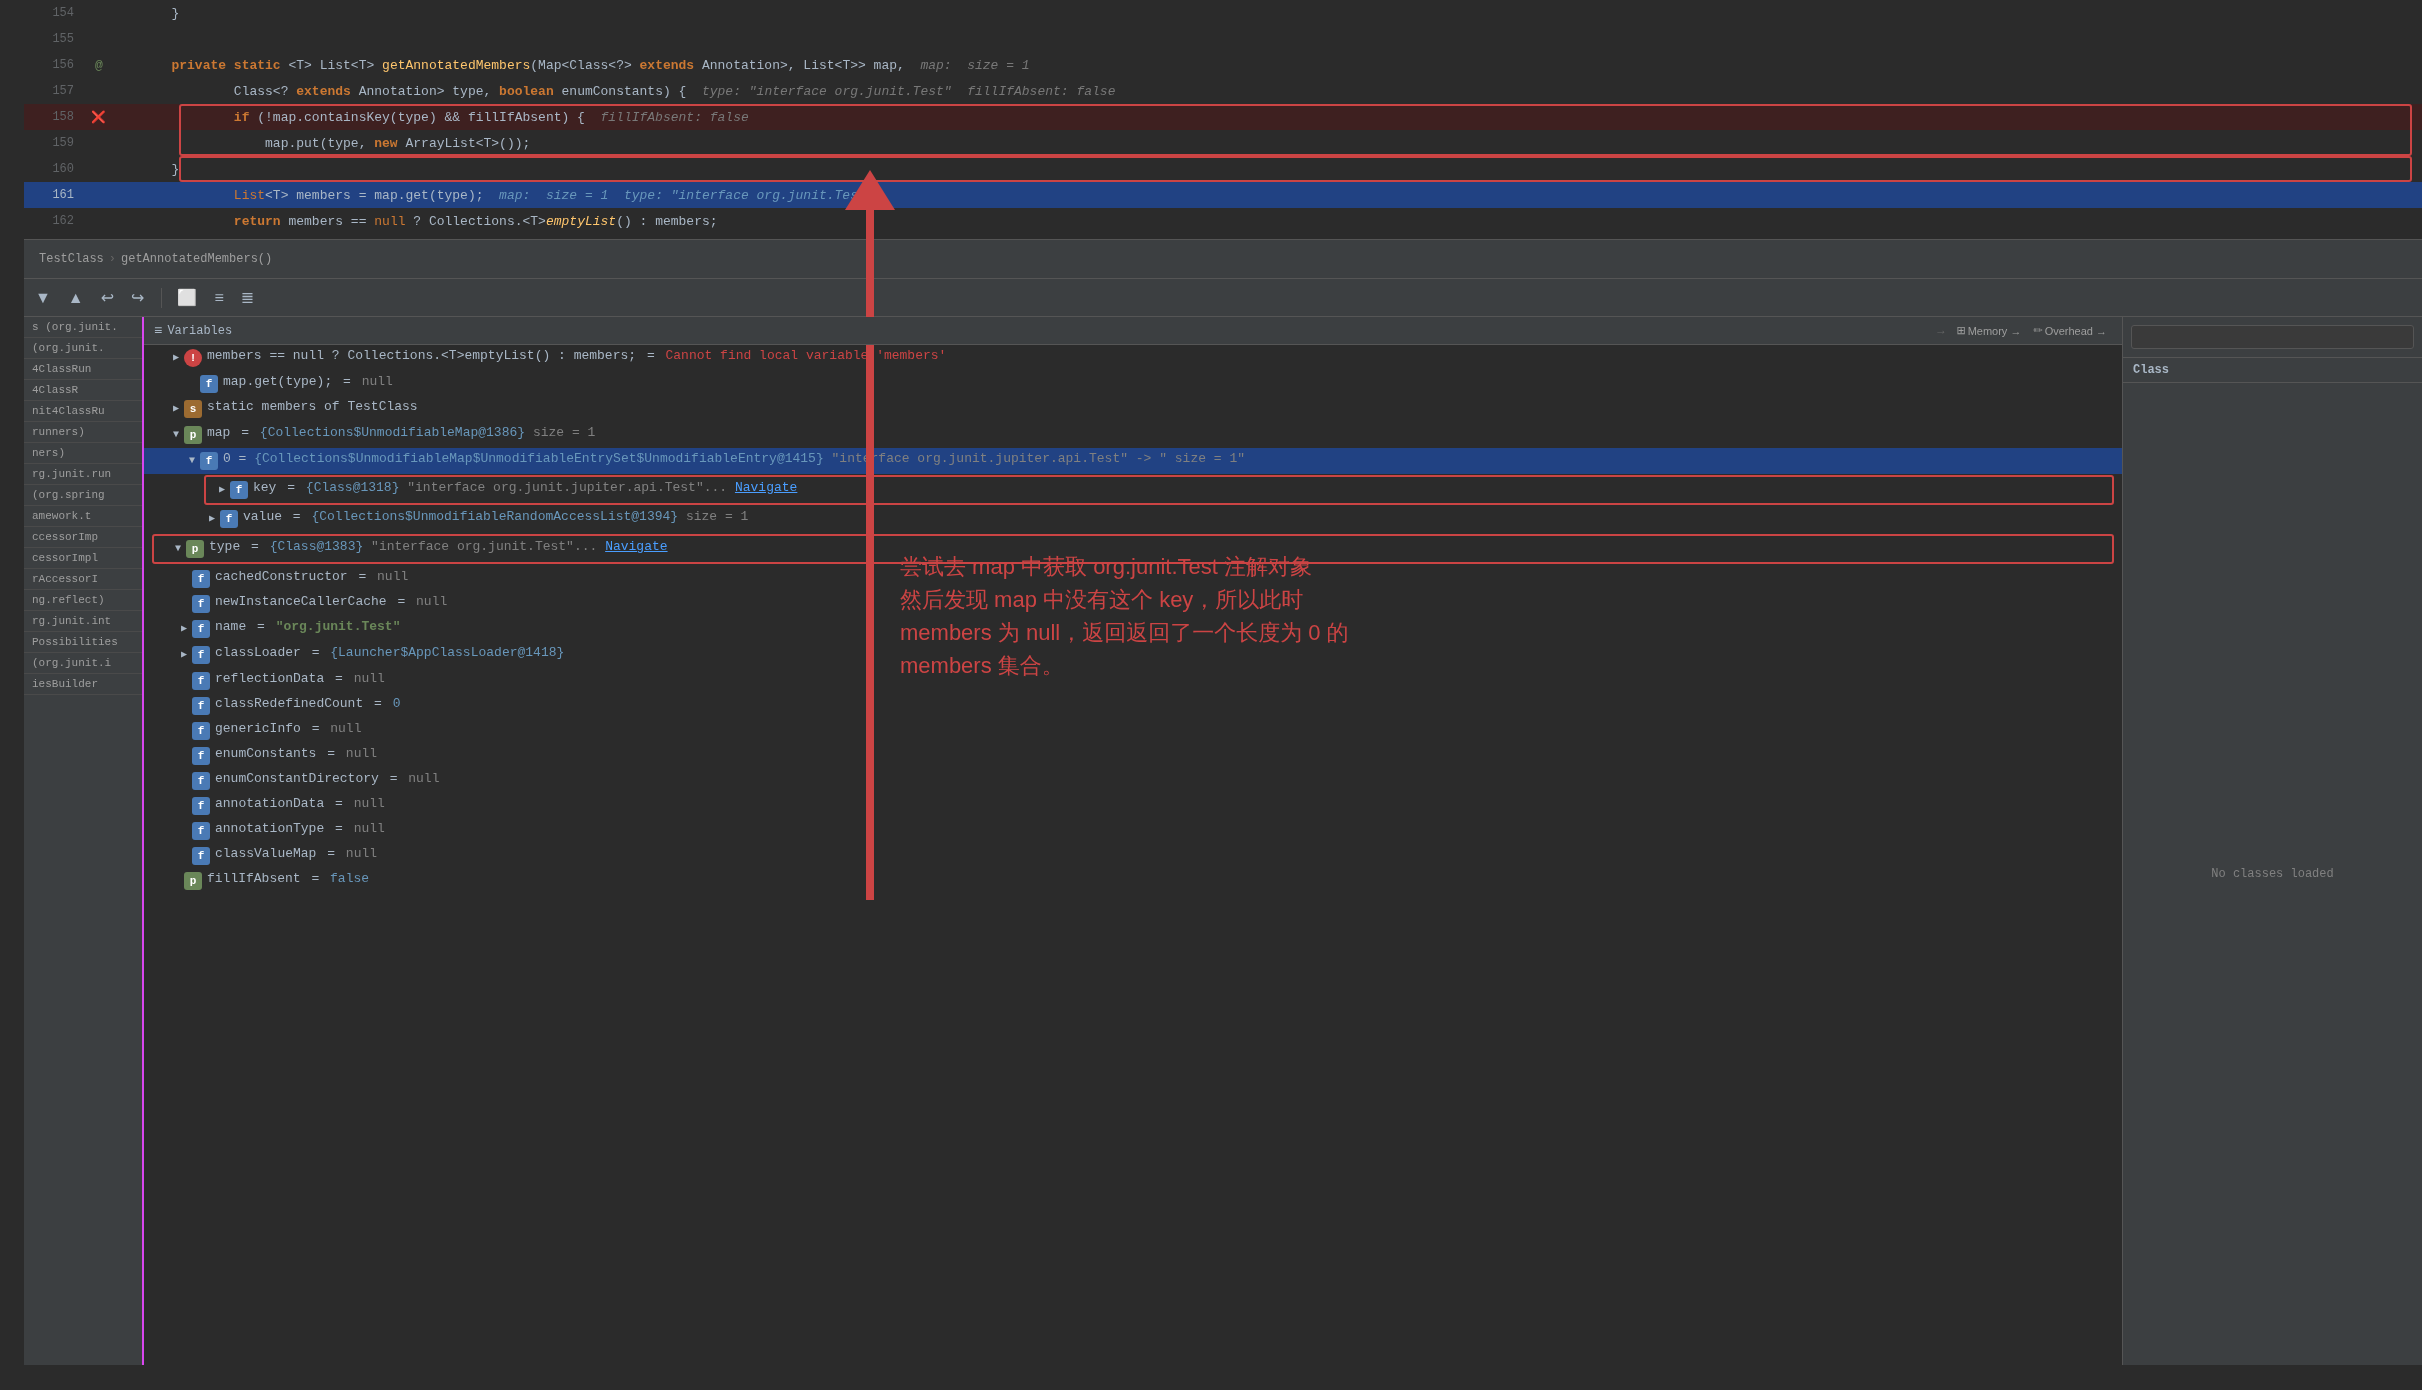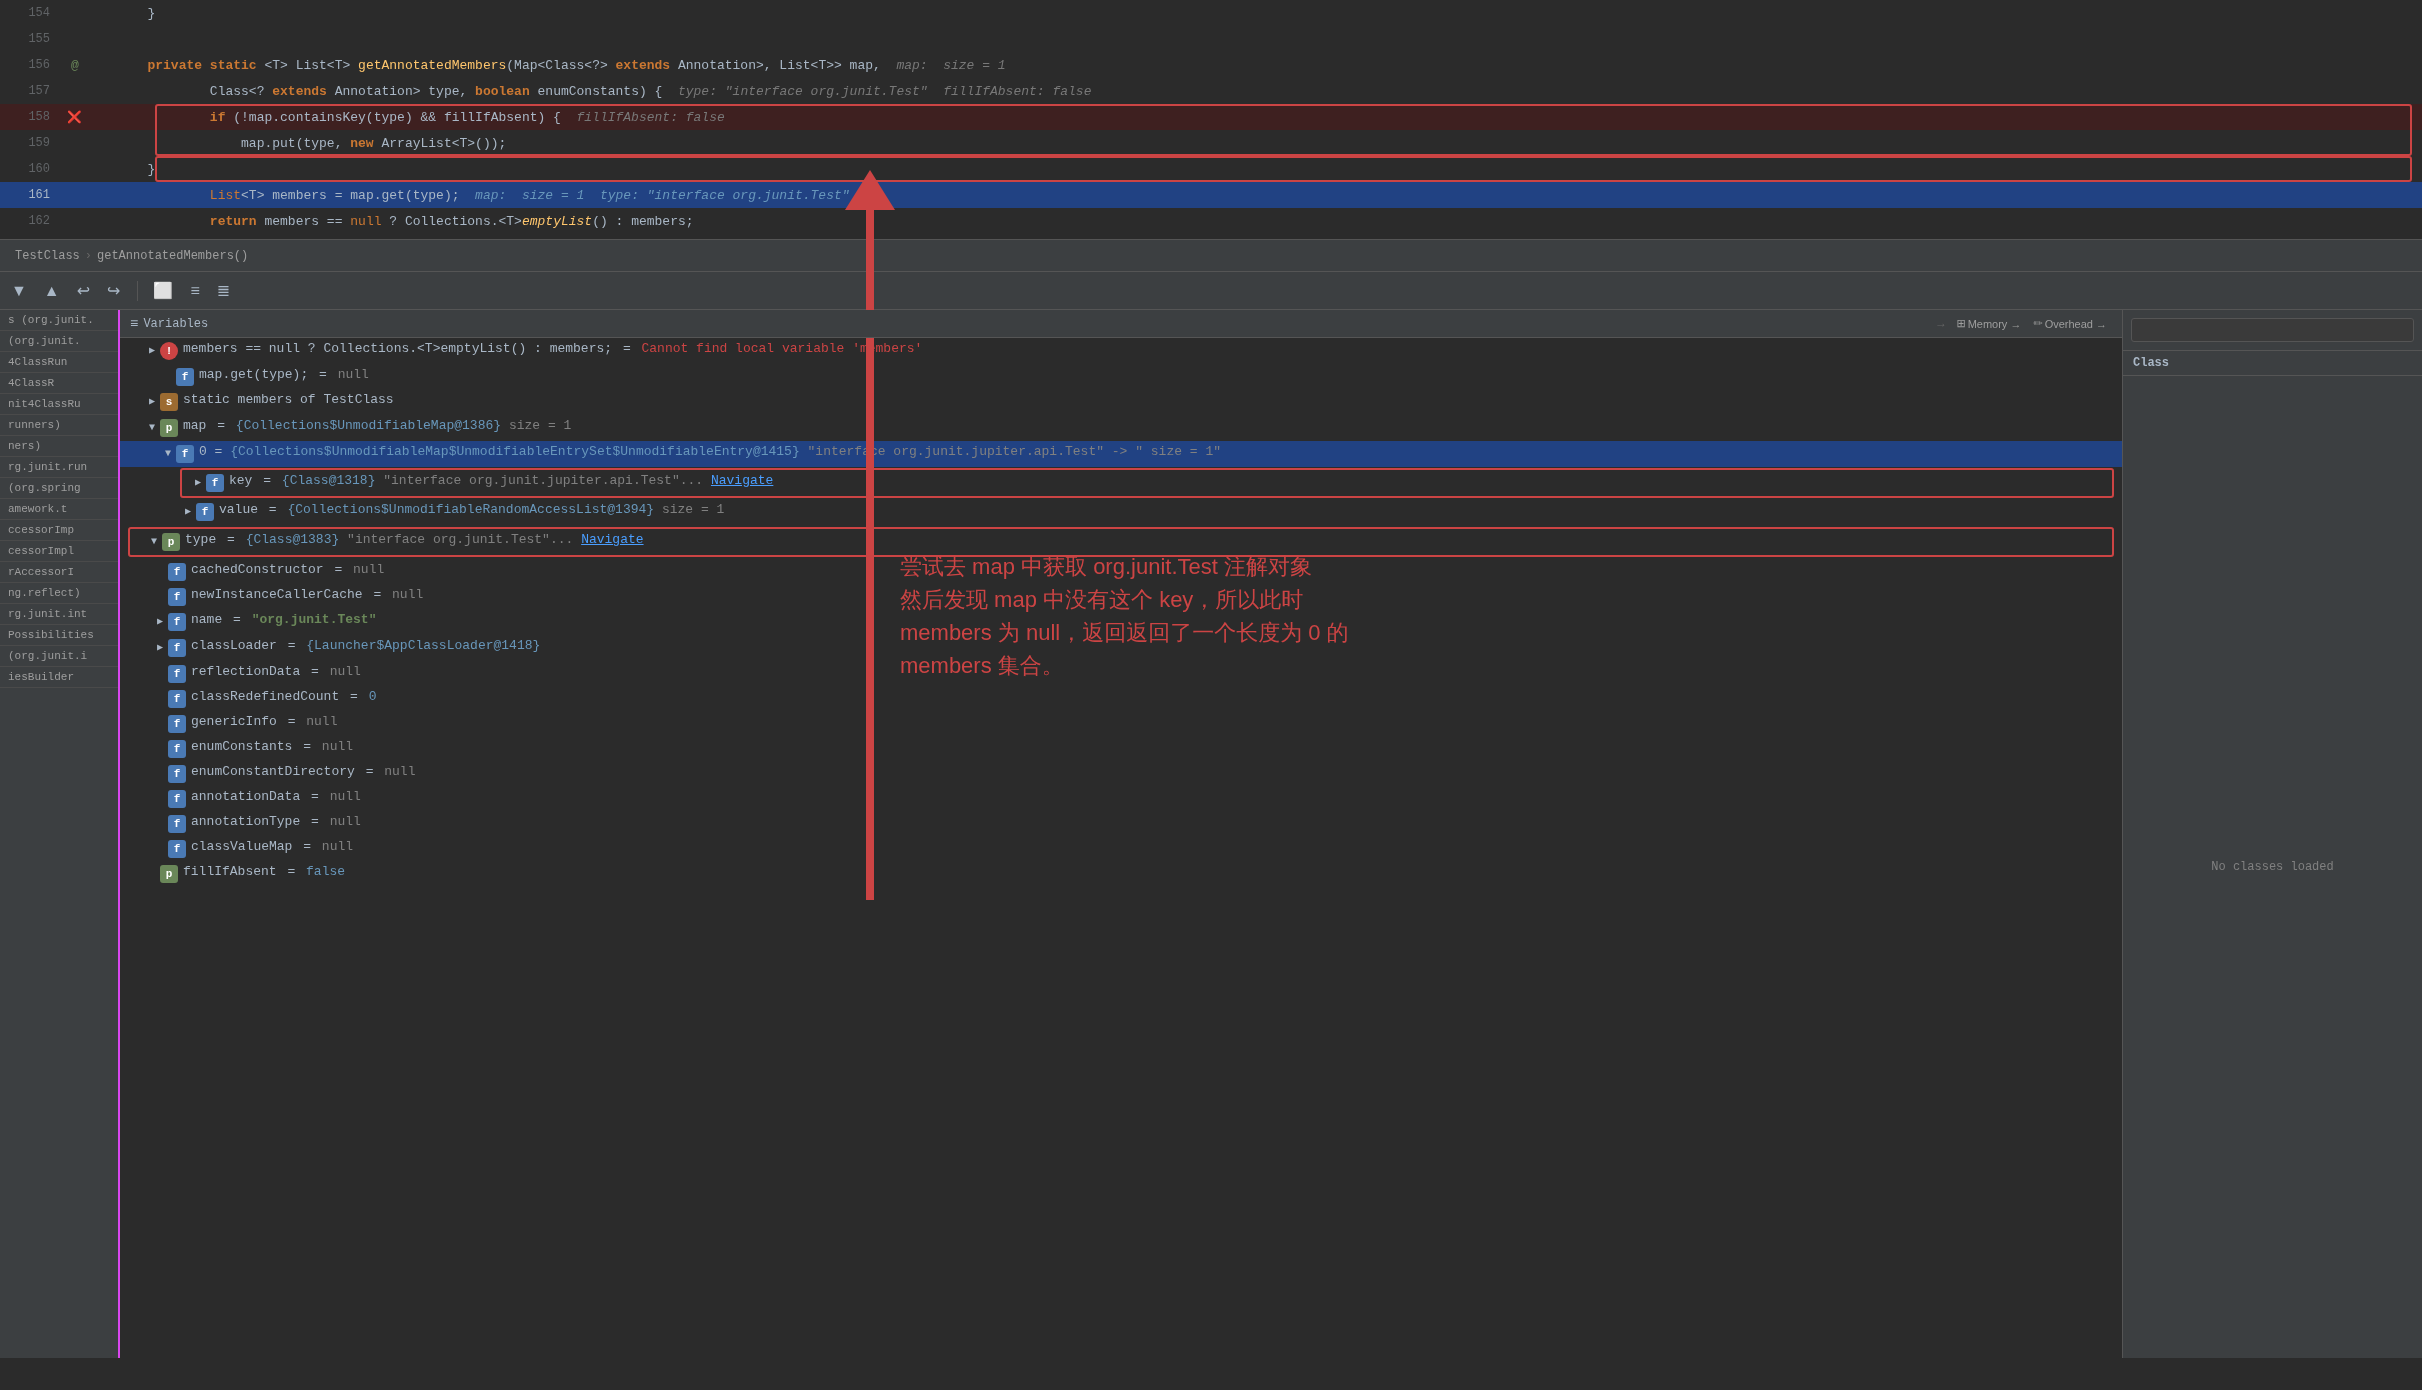--- a/index.html
+++ b/index.html
@@ -67,21 +67,21 @@
     
     .breadcrumb-bar {
       background: #3c3f41;
       color: #9e9e9e;
       padding: 4px 15px;
       font-size: 12px;
       border-bottom: 1px solid #555;
       display: flex;
       align-items: center;
       gap: 5px;
-      height: 32px;
+      height: 39px;
     }
 
     .breadcrumb-sep { color: #666; }
 
     
     .tab-bar {
       background: #3c3f41;
       display: flex;
       align-items: center;
       height: 36px;
@@ -310,21 +310,21 @@
       cursor: pointer;
       padding: 2px 5px;
       display: flex;
       align-items: center;
       gap: 2px;
     }
   </style>
 </head>
 <body>
 
-<div style="position:relative; width:2422px; height:1390px; overflow:hidden;">
+<div style="position:relative; width:2422px; height:1390px; overflow:hidden;padding-left:24px;">
 
   <div class="code-editor">
 
     <div class="code-line">
       <span class="line-num">154</span>
       <span class="line-icon"></span>
       <span class="code-content">        }</span>
     </div>
 
     <div class="code-line">

